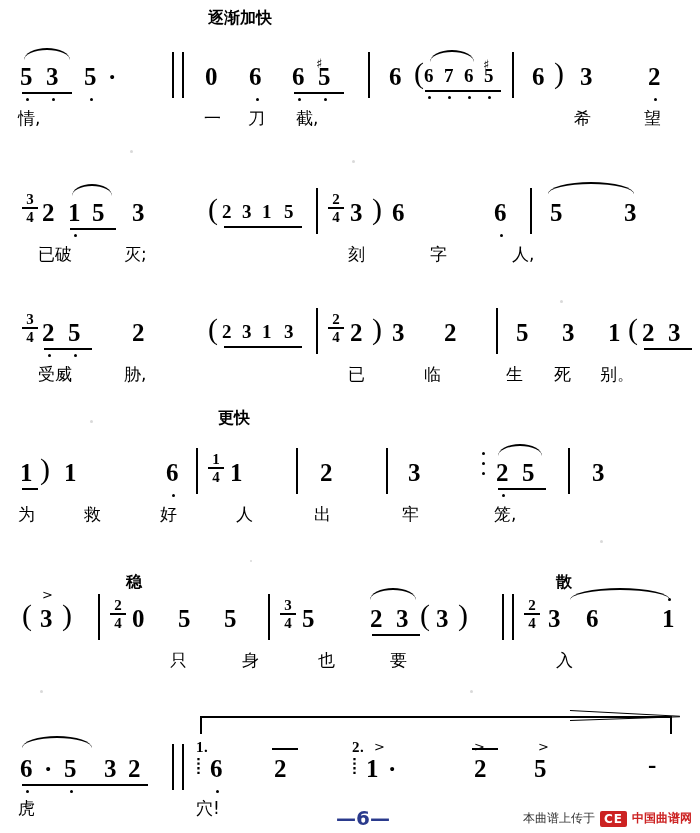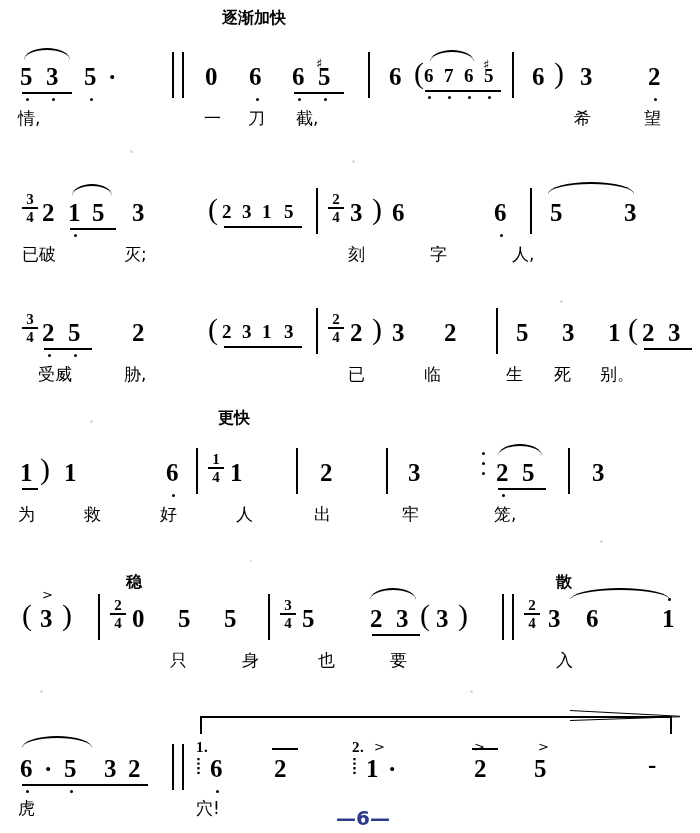--- a/index.html
+++ b/index.html
@@ -147,21 +147,21 @@
     background: #000;
     height: 1px;
     transform-origin: left center;
   }
 </style>
 </head>
 <body>
 
 <div class="sheet">
 
-  <div class="abs tempo" style="left:222px; top:8px;">逐渐加快</div>
+  <div class="abs tempo" style="left:208px; top:8px;">逐渐加快</div>
 
   <div class="tie" style="left:24px; top:48px; width:46px;"></div>
 
   <div class="beam" style="left:22px; top:92px; width:50px;"></div>
   <div class="abs num" style="left:20px; top:64px;">5</div>
   <div class="abs num" style="left:46px; top:64px;">3</div>
   <div class="dot" style="left:26px; top:98px;"></div>
   <div class="dot" style="left:52px; top:98px;"></div>
   <div class="abs num" style="left:84px; top:64px;">5</div>
   <div class="abs num" style="left:108px; top:64px;">·</div>
@@ -241,21 +241,21 @@
   <div class="abs paren" style="left:372px; top:194px;">)</div>
   <div class="abs num" style="left:392px; top:200px;">6</div>
 
   <div class="abs num" style="left:494px; top:200px;">6</div>
   <div class="dot" style="left:500px; top:234px;"></div>
   <div class="barline" style="left:530px; top:188px; height:46px;"></div>
   <div class="abs num" style="left:550px; top:200px;">5</div>
   <div class="tie" style="left:548px; top:182px; width:86px;"></div>
   <div class="abs num" style="left:624px; top:200px;">3</div>
 
-  <div class="abs lyric" style="left:22px; top:246px;">已破</div>
+  <div class="abs lyric" style="left:38px; top:246px;">已破</div>
   <div class="abs lyric" style="left:124px; top:246px;">灭;</div>
   <div class="abs lyric" style="left:348px; top:246px;">刻</div>
   <div class="abs lyric" style="left:430px; top:246px;">字</div>
   <div class="abs lyric" style="left:512px; top:246px;">人,</div>
 
   <div class="timesig" style="left:22px; top:312px; width:16px;">
     <span>3</span>
     <span class="den">4</span>
   </div>
   <div class="beam" style="left:44px; top:348px; width:48px;"></div>
@@ -428,20 +428,25 @@
   <div class="abs accent" style="left:538px; top:740px;">&gt;</div>
   <div class="abs num" style="left:534px; top:756px;">5</div>
 
   <div class="abs num" style="left:648px; top:752px;">-</div>
 
   <div class="abs lyric" style="left:18px; top:800px;">虎</div>
   <div class="abs lyric" style="left:196px; top:800px;">穴!</div>
 
   <div class="pagenum" style="left:336px; top:806px;">—6—</div>
 
+  <div class="footer">
+    <span>本曲谱上传于</span>
+    <span class="logo">CE</span>
+    <span class="site">中国曲谱网</span>
+  </div>
 
   <div class="speck" style="left:130px; top:150px; width:3px; height:3px;"></div>
   <div class="speck" style="left:352px; top:160px; width:3px; height:3px;"></div>
   <div class="speck" style="left:560px; top:300px; width:3px; height:3px;"></div>
   <div class="speck" style="left:90px; top:420px; width:3px; height:3px;"></div>
   <div class="speck" style="left:600px; top:540px; width:3px; height:3px;"></div>
   <div class="speck" style="left:40px; top:690px; width:3px; height:3px;"></div>
   <div class="speck" style="left:470px; top:690px; width:3px; height:3px;"></div>
   <div class="speck" style="left:250px; top:560px; width:2px; height:2px;"></div>
 

